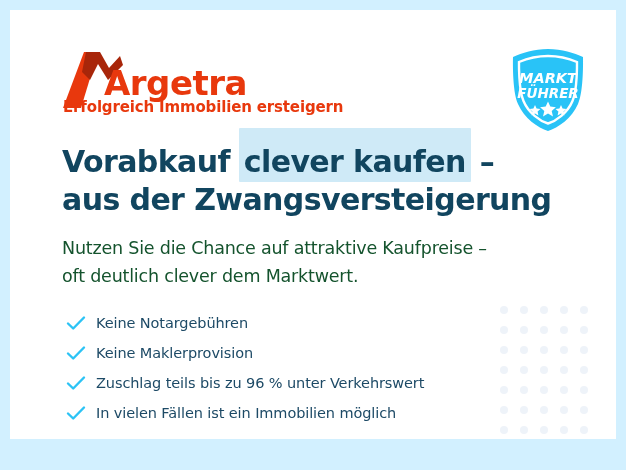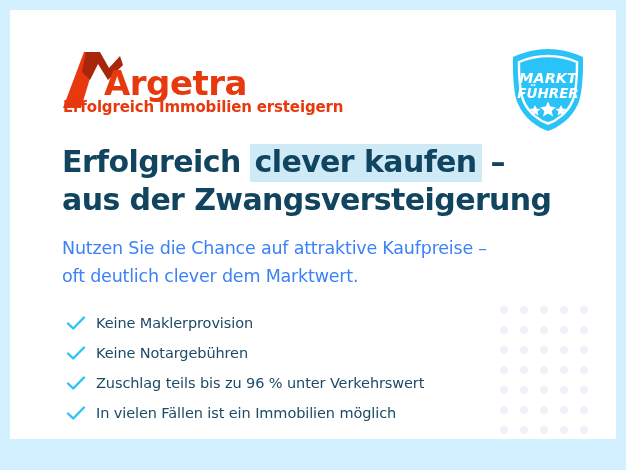--- a/index.html
+++ b/index.html
@@ -105,35 +105,35 @@
     font-family: "DejaVu Sans", sans-serif;
     font-weight: 700;
     font-size: 30px;
     line-height: 38px;
     color: #11455f;
     letter-spacing: -0.6px;
     white-space: nowrap;
   }
   .headline .hl {
     background: #cfeaf7;
-    padding: 0 5px 3px 5px;
+    padding: 16px 5px 3px 5px;
     margin: 4px -1px;
     border-radius: 1px;
   }
 
   
   .subhead {
     position: absolute;
     left: 52px;
     top: 224px;
     font-family: "DejaVu Sans", sans-serif;
     font-weight: 400;
     font-size: 17.5px;
     line-height: 28px;
-    color: #3b82f6;
+    color: #14532d;
     letter-spacing: -0.2px;
     white-space: nowrap;
   }
 
   
   .features {
     position: absolute;
     left: 56px;
     top: 298px;
     width: 440px;
@@ -221,45 +221,45 @@
         <text x="44" y="52" text-anchor="middle" fill="#ffffff" font-family="DejaVu Sans, sans-serif" font-size="13.5" font-weight="700">FÜHRER</text>
         <g fill="#ffffff">
           <polygon points="31,59 32.6,62.6 36.5,63 33.6,65.6 34.4,69.4 31,67.4 27.6,69.4 28.4,65.6 25.5,63 29.4,62.6"></polygon>
           <polygon points="44,55.5 46.3,60.6 51.9,61.2 47.7,65 49,70.5 44,67.6 39,70.5 40.3,65 36.1,61.2 41.7,60.6"></polygon>
           <polygon points="57,59 58.6,62.6 62.5,63 59.6,65.6 60.4,69.4 57,67.4 53.6,69.4 54.4,65.6 51.5,63 55.4,62.6"></polygon>
         </g>
       </svg>
     </div>
 
     <div class="headline">
-      <div><span>Erfolgreich </span><span class="hl">clever kaufen</span><span> –</span></div>
+      <div><span>Vorabkauf </span><span class="hl">clever kaufen</span><span> –</span></div>
       <div>aus der Zwangsversteigerung</div>
     </div>
 
     <div class="subhead">
       <div>Nutzen Sie die Chance auf attraktive Kaufpreise –</div>
       <div>oft deutlich clever dem Marktwert.</div>
     </div>
 
     <div class="features">
       <div class="feature-row">
         <span class="feature-check">
           <svg viewBox="0 0 20 16" width="20" height="16">
               <polyline points="2,8.5 7.2,13.5 18,2.5" fill="none" stroke="#2cc3f5" stroke-width="2.4" stroke-linecap="round" stroke-linejoin="round"></polyline>
             </svg>
         </span>
+        <span class="feature-label">Keine Notargebühren</span>
+      </div>
+      <div class="feature-row">
+        <span class="feature-check">
+          <svg viewBox="0 0 20 16" width="20" height="16">
+              <polyline points="2,8.5 7.2,13.5 18,2.5" fill="none" stroke="#2cc3f5" stroke-width="2.4" stroke-linecap="round" stroke-linejoin="round"></polyline>
+            </svg>
+        </span>
         <span class="feature-label">Keine Maklerprovision</span>
-      </div>
-      <div class="feature-row">
-        <span class="feature-check">
-          <svg viewBox="0 0 20 16" width="20" height="16">
-              <polyline points="2,8.5 7.2,13.5 18,2.5" fill="none" stroke="#2cc3f5" stroke-width="2.4" stroke-linecap="round" stroke-linejoin="round"></polyline>
-            </svg>
-        </span>
-        <span class="feature-label">Keine Notargebühren</span>
       </div>
       <div class="feature-row">
         <span class="feature-check">
           <svg viewBox="0 0 20 16" width="20" height="16">
               <polyline points="2,8.5 7.2,13.5 18,2.5" fill="none" stroke="#2cc3f5" stroke-width="2.4" stroke-linecap="round" stroke-linejoin="round"></polyline>
             </svg>
         </span>
         <span class="feature-label">Zuschlag teils bis zu 96 % unter Verkehrswert</span>
       </div>
       <div class="feature-row">

